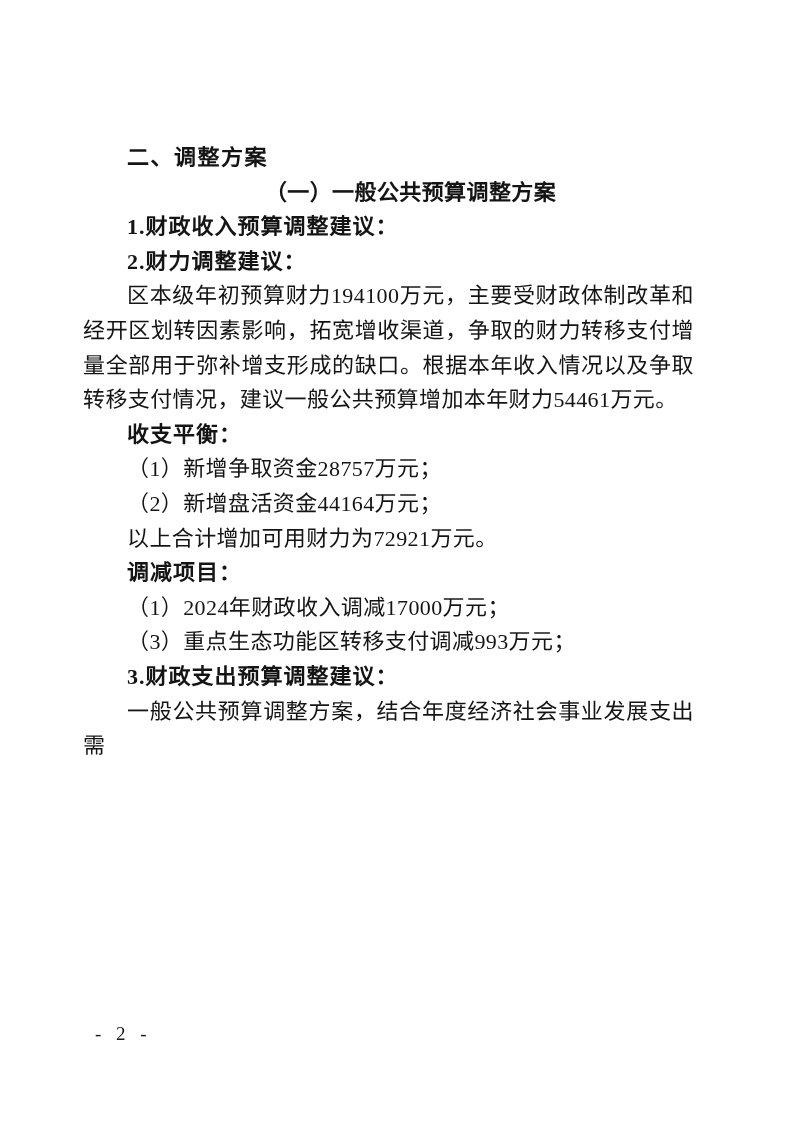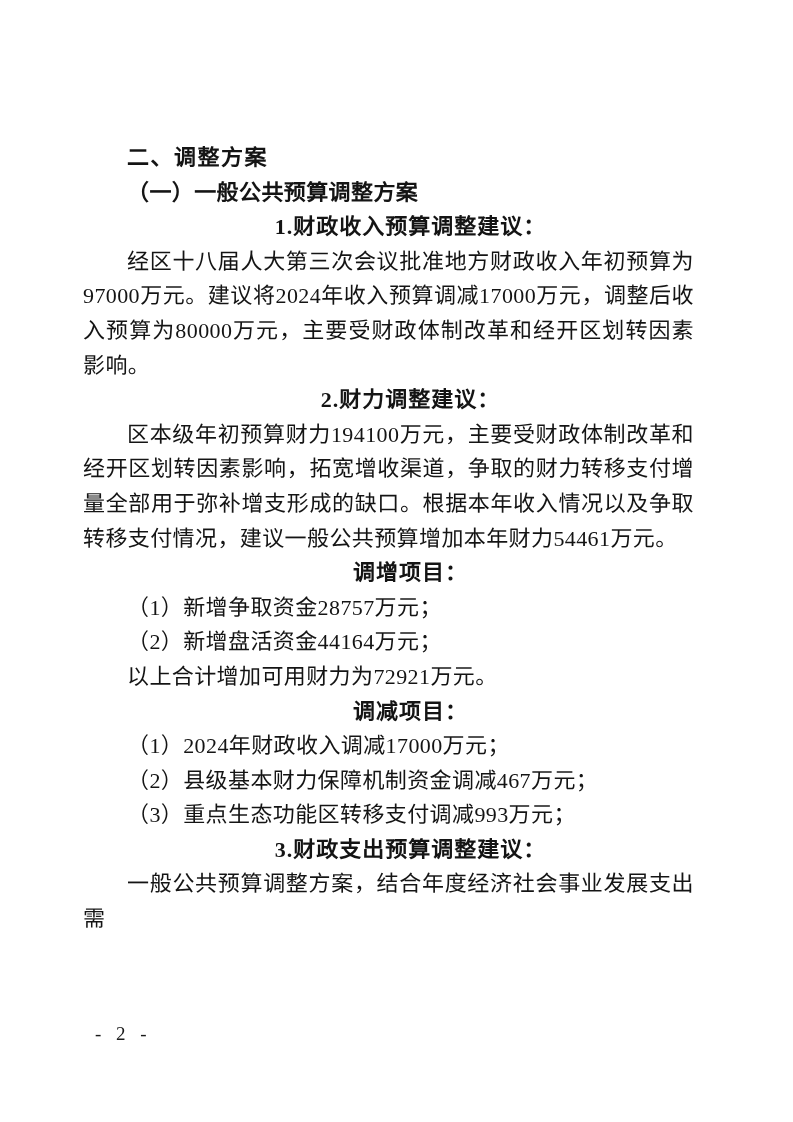--- a/index.html
+++ b/index.html
@@ -32,53 +32,51 @@
     word-break: break-all;
   }
   .content p.h1 {
     font-weight: bold;
     font-family: "Liberation Sans", "DejaVu Sans", sans-serif;
     letter-spacing: 1.5px;
     text-align: left;
   }
   .content p.h2 {
     font-weight: bold;
-    text-align: left;
+    text-align: center;
   }
   .content p.h3 {
     font-weight: bold;
-    text-align: center;
+    text-align: left;
     letter-spacing: 1px;
   }
   .footer {
     position: absolute;
     left: 95px;
     top: 1023px;
     font-size: 19px;
     letter-spacing: 5px;
     color: #1a1a1a;
     font-family: "Liberation Serif", "DejaVu Serif", serif;
   }
 </style>
 </head>
 <body>
 
 <div class="page">
   <div class="content">
     <p class="h1">二、调整方案</p>
     <p class="h2">（一）一般公共预算调整方案</p>
     <p class="h3">1.财政收入预算调整建议：</p>
-    <p class="body">经区十八届人大第三次会议批准地方财政收入年初预算为97000万元。建议将2024年收入预算调减17000万元，调整后收入预算为80000万元，主要受财政体制改革和经开区划转因素影响。</p>
     <p class="h3">2.财力调整建议：</p>
     <p class="body">区本级年初预算财力194100万元，主要受财政体制改革和经开区划转因素影响，拓宽增收渠道，争取的财力转移支付增量全部用于弥补增支形成的缺口。根据本年收入情况以及争取转移支付情况，建议一般公共预算增加本年财力54461万元。</p>
-    <p class="h3">调增项目：</p>
+    <p class="h3">收支平衡：</p>
     <p class="body">（1）新增争取资金28757万元；</p>
     <p class="body">（2）新增盘活资金44164万元；</p>
     <p class="body">以上合计增加可用财力为72921万元。</p>
     <p class="h3">调减项目：</p>
     <p class="body">（1）2024年财政收入调减17000万元；</p>
-    <p class="body">（2）县级基本财力保障机制资金调减467万元；</p>
     <p class="body">（3）重点生态功能区转移支付调减993万元；</p>
     <p class="h3">3.财政支出预算调整建议：</p>
     <p class="body">一般公共预算调整方案，结合年度经济社会事业发展支出需</p>
   </div>
   <div class="footer">- 2 -</div>
 </div>
 
 </body></html>

